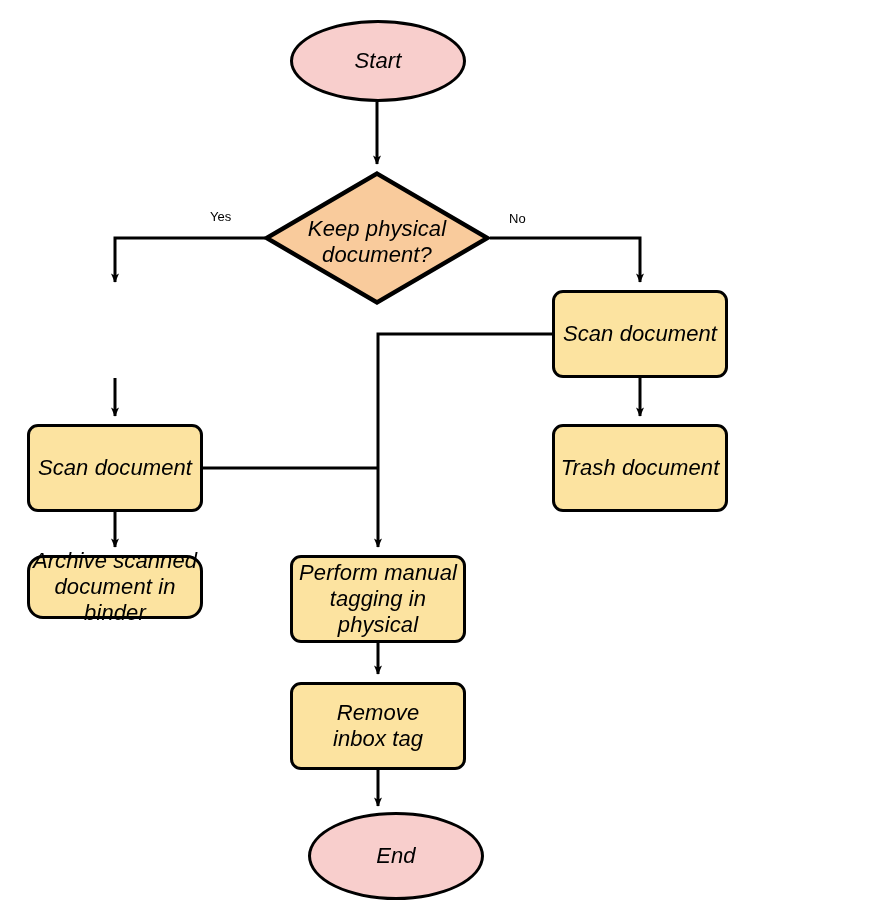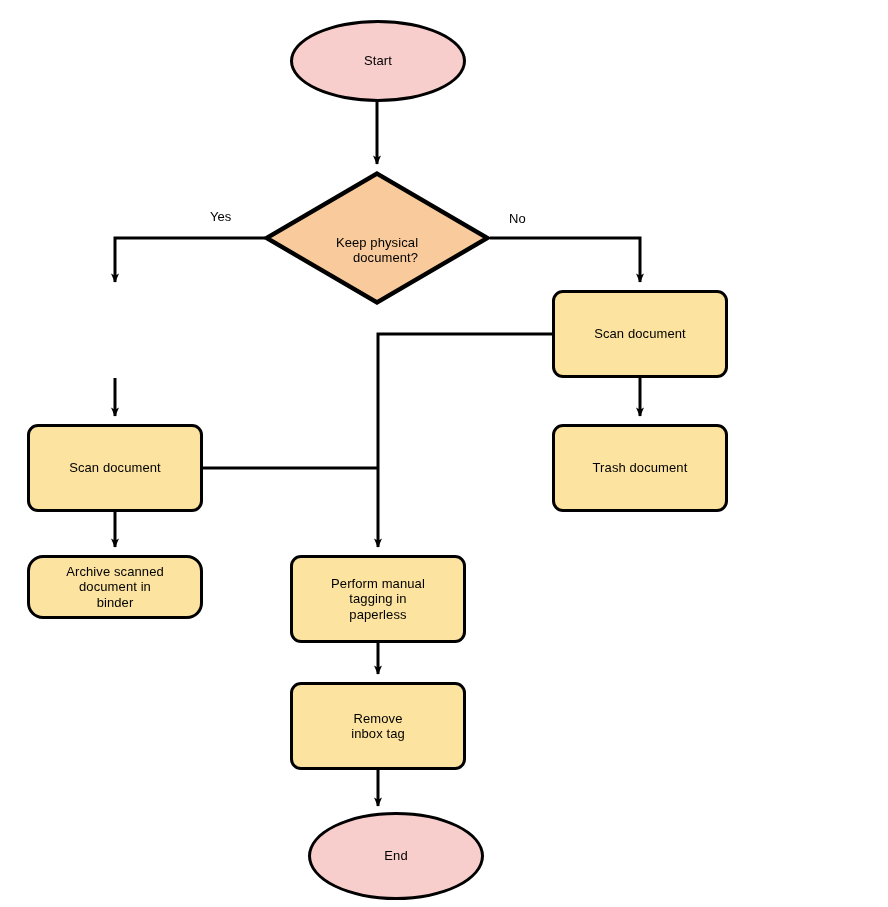--- a/index.html
+++ b/index.html
@@ -32,22 +32,23 @@
     display: flex;
     align-items: center;
     justify-content: center;
     text-align: center;
     line-height: 1.18;
     z-index: 2;
   }
   .node-label {
     display: block;
     white-space: pre-line;
-    font-size: 13px;
+    font-size: 22px;
     letter-spacing: 0.1px;
+    font-style: italic;
   }
   .terminator {
     background: #f8cecc;
     border: 3.5px solid #000000;
     border-radius: 50%;
   }
   .process {
     background: #fce3a0;
     border: 3.5px solid #000000;
     border-radius: 11px;
@@ -57,27 +58,27 @@
     z-index: 2;
   }
   .decision-shape {
     position: absolute;
     left: 0;
     top: 0;
   }
   .decision-text {
     position: absolute;
     left: 0;
-    top: 12px;
+    top: 4px;
     width: 100%;
     height: 100%;
     display: flex;
     align-items: center;
     justify-content: center;
-    text-align: right;
+    text-align: center;
     line-height: 1.18;
   }
   .edge-label {
     position: absolute;
     font-size: 13px;
     z-index: 3;
     white-space: nowrap;
     background: transparent;
   }
   .note {
@@ -151,21 +152,21 @@
     <span class="node-label">Scan document</span>
   </div>
 
   <div class="node process" style="left:552px; top:424px; width:176px; height:88px;">
     <span class="node-label">Trash document</span>
   </div>
 
   <div class="node process" style="left:290px; top:555px; width:176px; height:88px;">
     <span class="node-label">Perform manual
 tagging in
-paperless</span>
+physical</span>
   </div>
 
   <div class="node process" style="left:290px; top:682px; width:176px; height:88px;">
     <span class="node-label">Remove
 inbox tag</span>
   </div>
 
   <div class="node terminator" style="left:308px; top:812px; width:176px; height:88px;">
     <span class="node-label">End</span>
   </div>

